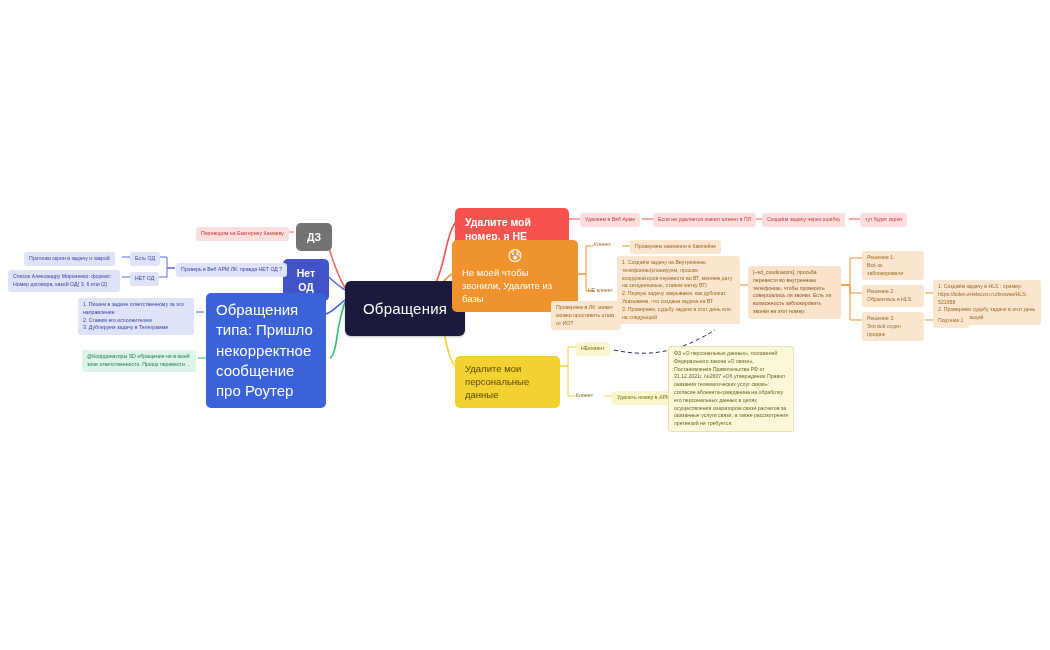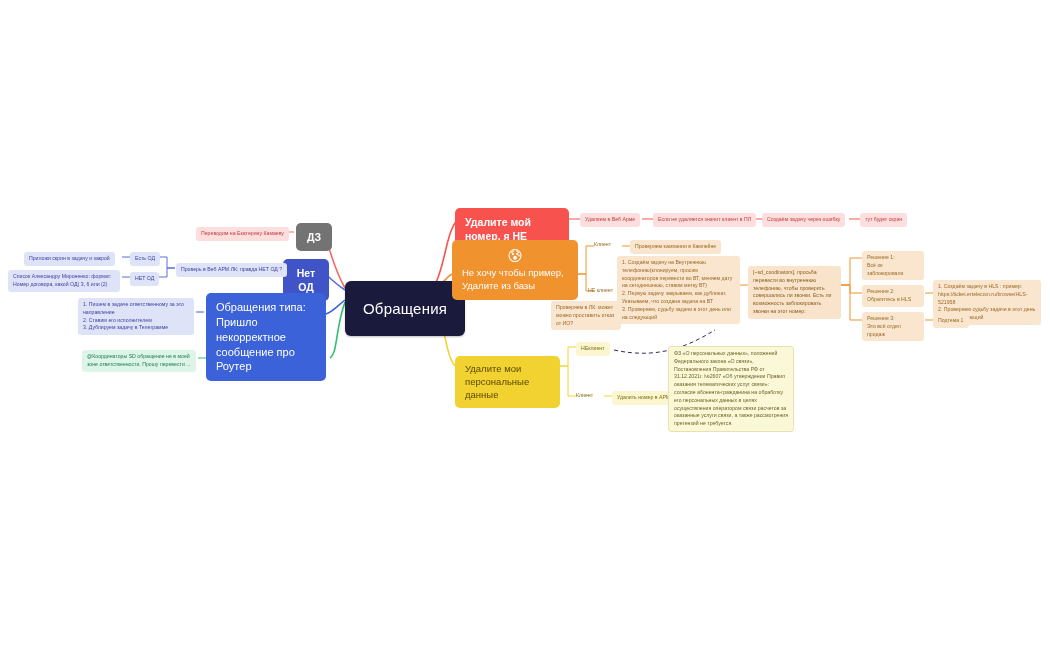--- a/index.html
+++ b/index.html
@@ -20,21 +20,21 @@
     font-size:15px;padding:19px 18px;letter-spacing:.2px;
     box-shadow:0 1px 2px rgba(0,0,0,.25);
     white-space:nowrap;
   }
 
   
   .topic{border-radius:5px;padding:7px 10px;line-height:1.35;box-sizing:border-box;}
   .topic.red{background:#f8524f;color:#fff;font-size:10.5px;font-weight:bold;}
   .topic.orange{background:#f0932f;color:#fff;font-size:9.5px;}
   .topic.yellow{background:#f2d231;color:#5a4a00;font-size:9.5px;}
-  .topic.blue{background:#3b62d9;color:#fff;font-size:11px;}
+  .topic.blue{background:#3b62d9;color:#fff;font-size:15px;}
   .topic.bluedark{background:#4054c8;color:#fff;font-size:10.5px;font-weight:bold;text-align:center;}
   .topic.green{background:#2fbf71;color:#fff;font-size:9.5px;}
   .topic.redsm{background:#737373;color:#fff;font-size:10.5px;font-weight:bold;text-align:center;}
 
   
   .sub{border-radius:3px;padding:3px 5px;font-size:5.2px;line-height:1.5;box-sizing:border-box;}
   .sub.redpale{background:#fbdedd;color:#c2403d;}
   .sub.orangepale{background:#fae6cf;color:#9a6a25;}
   .sub.orangepale2{background:#f9e3cb;color:#8a5f21;}
   .sub.yellowpale{background:#fbf6cf;color:#7d6a14;}
@@ -99,21 +99,21 @@
   <div class="node central" style="left:345px;top:281px;">Обращения</div>
 
   <div class="node topic red" style="left:455px;top:208px;width:114px;">Удалите мой номер, я НЕ клиент</div>
   <div class="node sub redpale nowrap" style="left:580px;top:213px;">Удаляем в Веб Арме</div>
   <div class="node sub redpale nowrap" style="left:653px;top:213px;">Если не удаляется значит клиент в ПЛ</div>
   <div class="node sub redpale nowrap" style="left:762px;top:213px;">Создаём задачу через ошибку</div>
   <div class="node sub redpale nowrap" style="left:860px;top:213px;">тут будет скрин</div>
 
   <div class="node topic orange" style="left:452px;top:240px;width:126px;padding-top:8px;">
     <span class="emoji">😰</span>
-    <span>Не хочу чтобы пример, Удалите из базы</span>
+    <span>Не моей чтобы звонили, Удалите из базы</span>
   </div>
 
   <div class="node plainlabel" style="left:594px;top:241px;color:#9a6a25;">Клиент</div>
   <div class="node sub orangepale nowrap" style="left:630px;top:240px;">Проверяем кампании в Кампейне</div>
 
   <div class="node sub orangepale" style="left:617px;top:256px;width:123px;white-space:pre-line;">1. Создаём задачу на Внутреннюю телефонию(клонируем, просим координаторов перевести во ВТ, меняем дату на сегодняшнюю, ставим метку ВТ)
 2. Первую задачу закрываем, как дубликат. Указываем, что создана задача на ВТ
 3. Проверяем, судьбу задачи в этот день или на следующий</div>
 
   <div class="node plainlabel" style="left:588px;top:287px;color:#9a6a25;">НЕ клиент</div>

